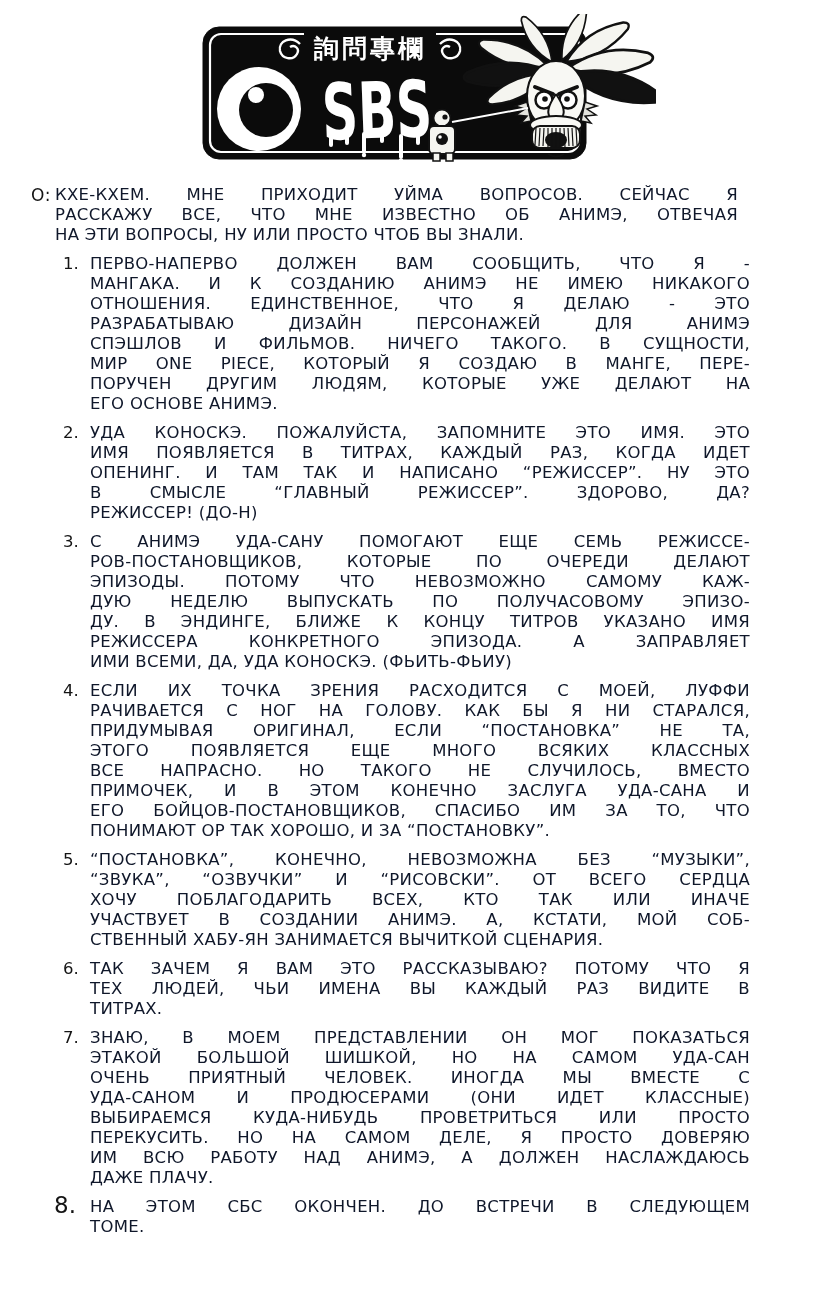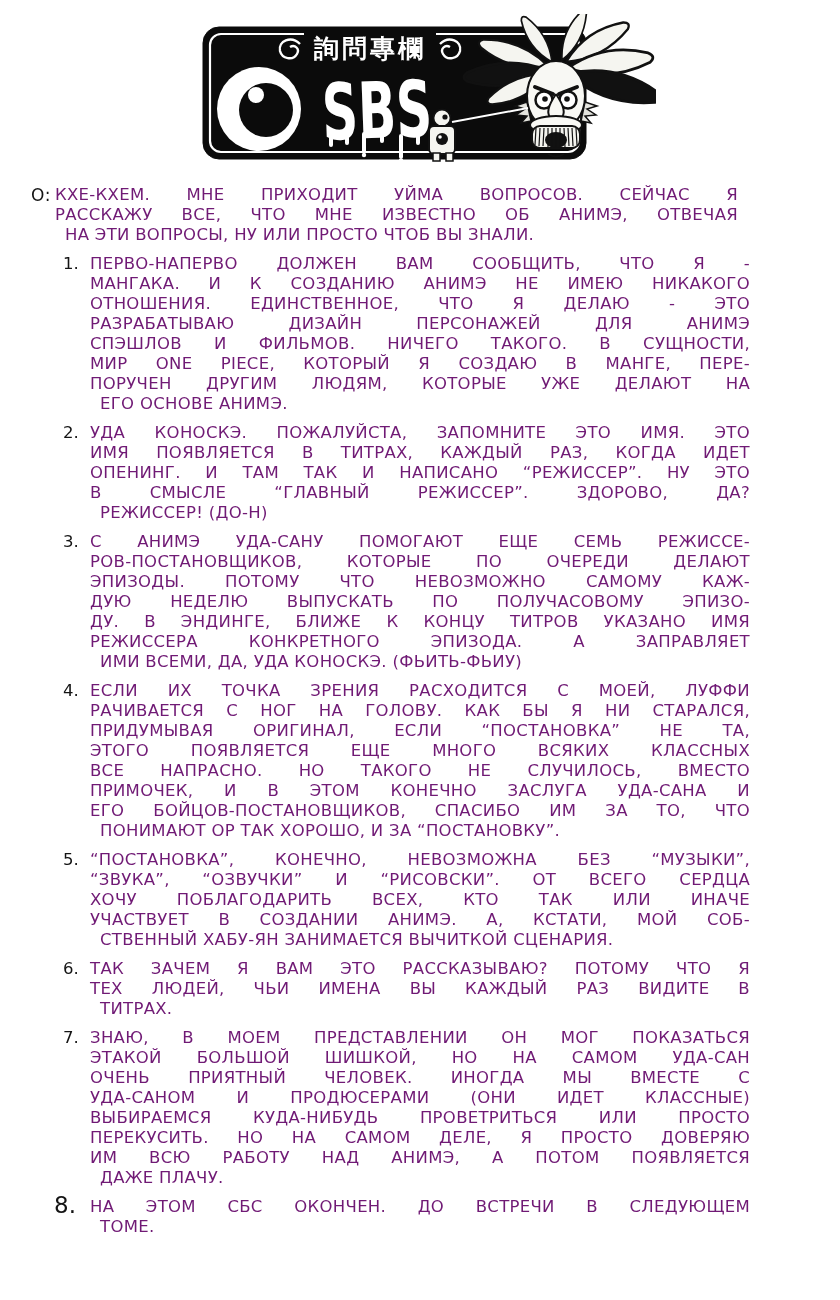--- a/index.html
+++ b/index.html
@@ -16,23 +16,23 @@
   .banner-wrap{position:absolute;left:196px;top:14px;width:460px;height:160px;}
   .banner-wrap svg{display:block;width:460px;height:160px;}
   
   .content{position:absolute;left:0;top:185px;width:840px;}
   .tline{
     font-size:16.5px;
     line-height:20px;
     letter-spacing:0.3px;
     text-align:justify;
     text-align-last:justify;
-    color:#701a75;
-  }
-  .tline.tlast{text-align-last:left;margin-left:10px;}
+    color:#0f172a;
+  }
+  .tline.tlast{text-align-last:left;}
   .intro{position:relative;margin-left:55px;width:683px;}
   .qlabel{
     position:absolute;left:-24px;top:0;
     font-size:17px;line-height:20px;letter-spacing:0.3px;
   }
   .item{position:relative;margin-top:9px;margin-left:90px;width:660px;}
   .item-number{
     position:absolute;left:-27px;top:0;
     font-size:16.5px;line-height:20px;
   }
@@ -212,21 +212,21 @@
 
   <div class="item">
     <span class="item-number">7.</span>
     <div class="item-text">
             <div class="tline">ЗНАЮ, В МОЕМ ПРЕДСТАВЛЕНИИ ОН МОГ ПОКАЗАТЬСЯ</div>
             <div class="tline">ЭТАКОЙ БОЛЬШОЙ ШИШКОЙ, НО НА САМОМ УДА-САН</div>
             <div class="tline">ОЧЕНЬ ПРИЯТНЫЙ ЧЕЛОВЕК. ИНОГДА МЫ ВМЕСТЕ С</div>
             <div class="tline">УДА-САНОМ И ПРОДЮСЕРАМИ (ОНИ ИДЕТ КЛАССНЫЕ)</div>
             <div class="tline">ВЫБИРАЕМСЯ КУДА-НИБУДЬ ПРОВЕТРИТЬСЯ ИЛИ ПРОСТО</div>
             <div class="tline">ПЕРЕКУСИТЬ. НО НА САМОМ ДЕЛЕ, Я ПРОСТО ДОВЕРЯЮ</div>
-            <div class="tline">ИМ ВСЮ РАБОТУ НАД АНИМЭ, А ПОТОМ ПОЯВЛЯЕТСЯ</div>
+            <div class="tline">ИМ ВСЮ РАБОТУ НАД АНИМЭ, А ДОЛЖЕН НАСЛАЖДАЮСЬ</div>
             <div class="tline tlast">ДАЖЕ ПЛАЧУ.</div>
           </div>
   </div>
 
   <div class="item big-number">
     <span class="item-number">8.</span>
     <div class="item-text">
             <div class="tline">НА ЭТОМ СБС ОКОНЧЕН. ДО ВСТРЕЧИ В СЛЕДУЮЩЕМ</div>
             <div class="tline tlast">ТОМЕ.</div>
           </div>

